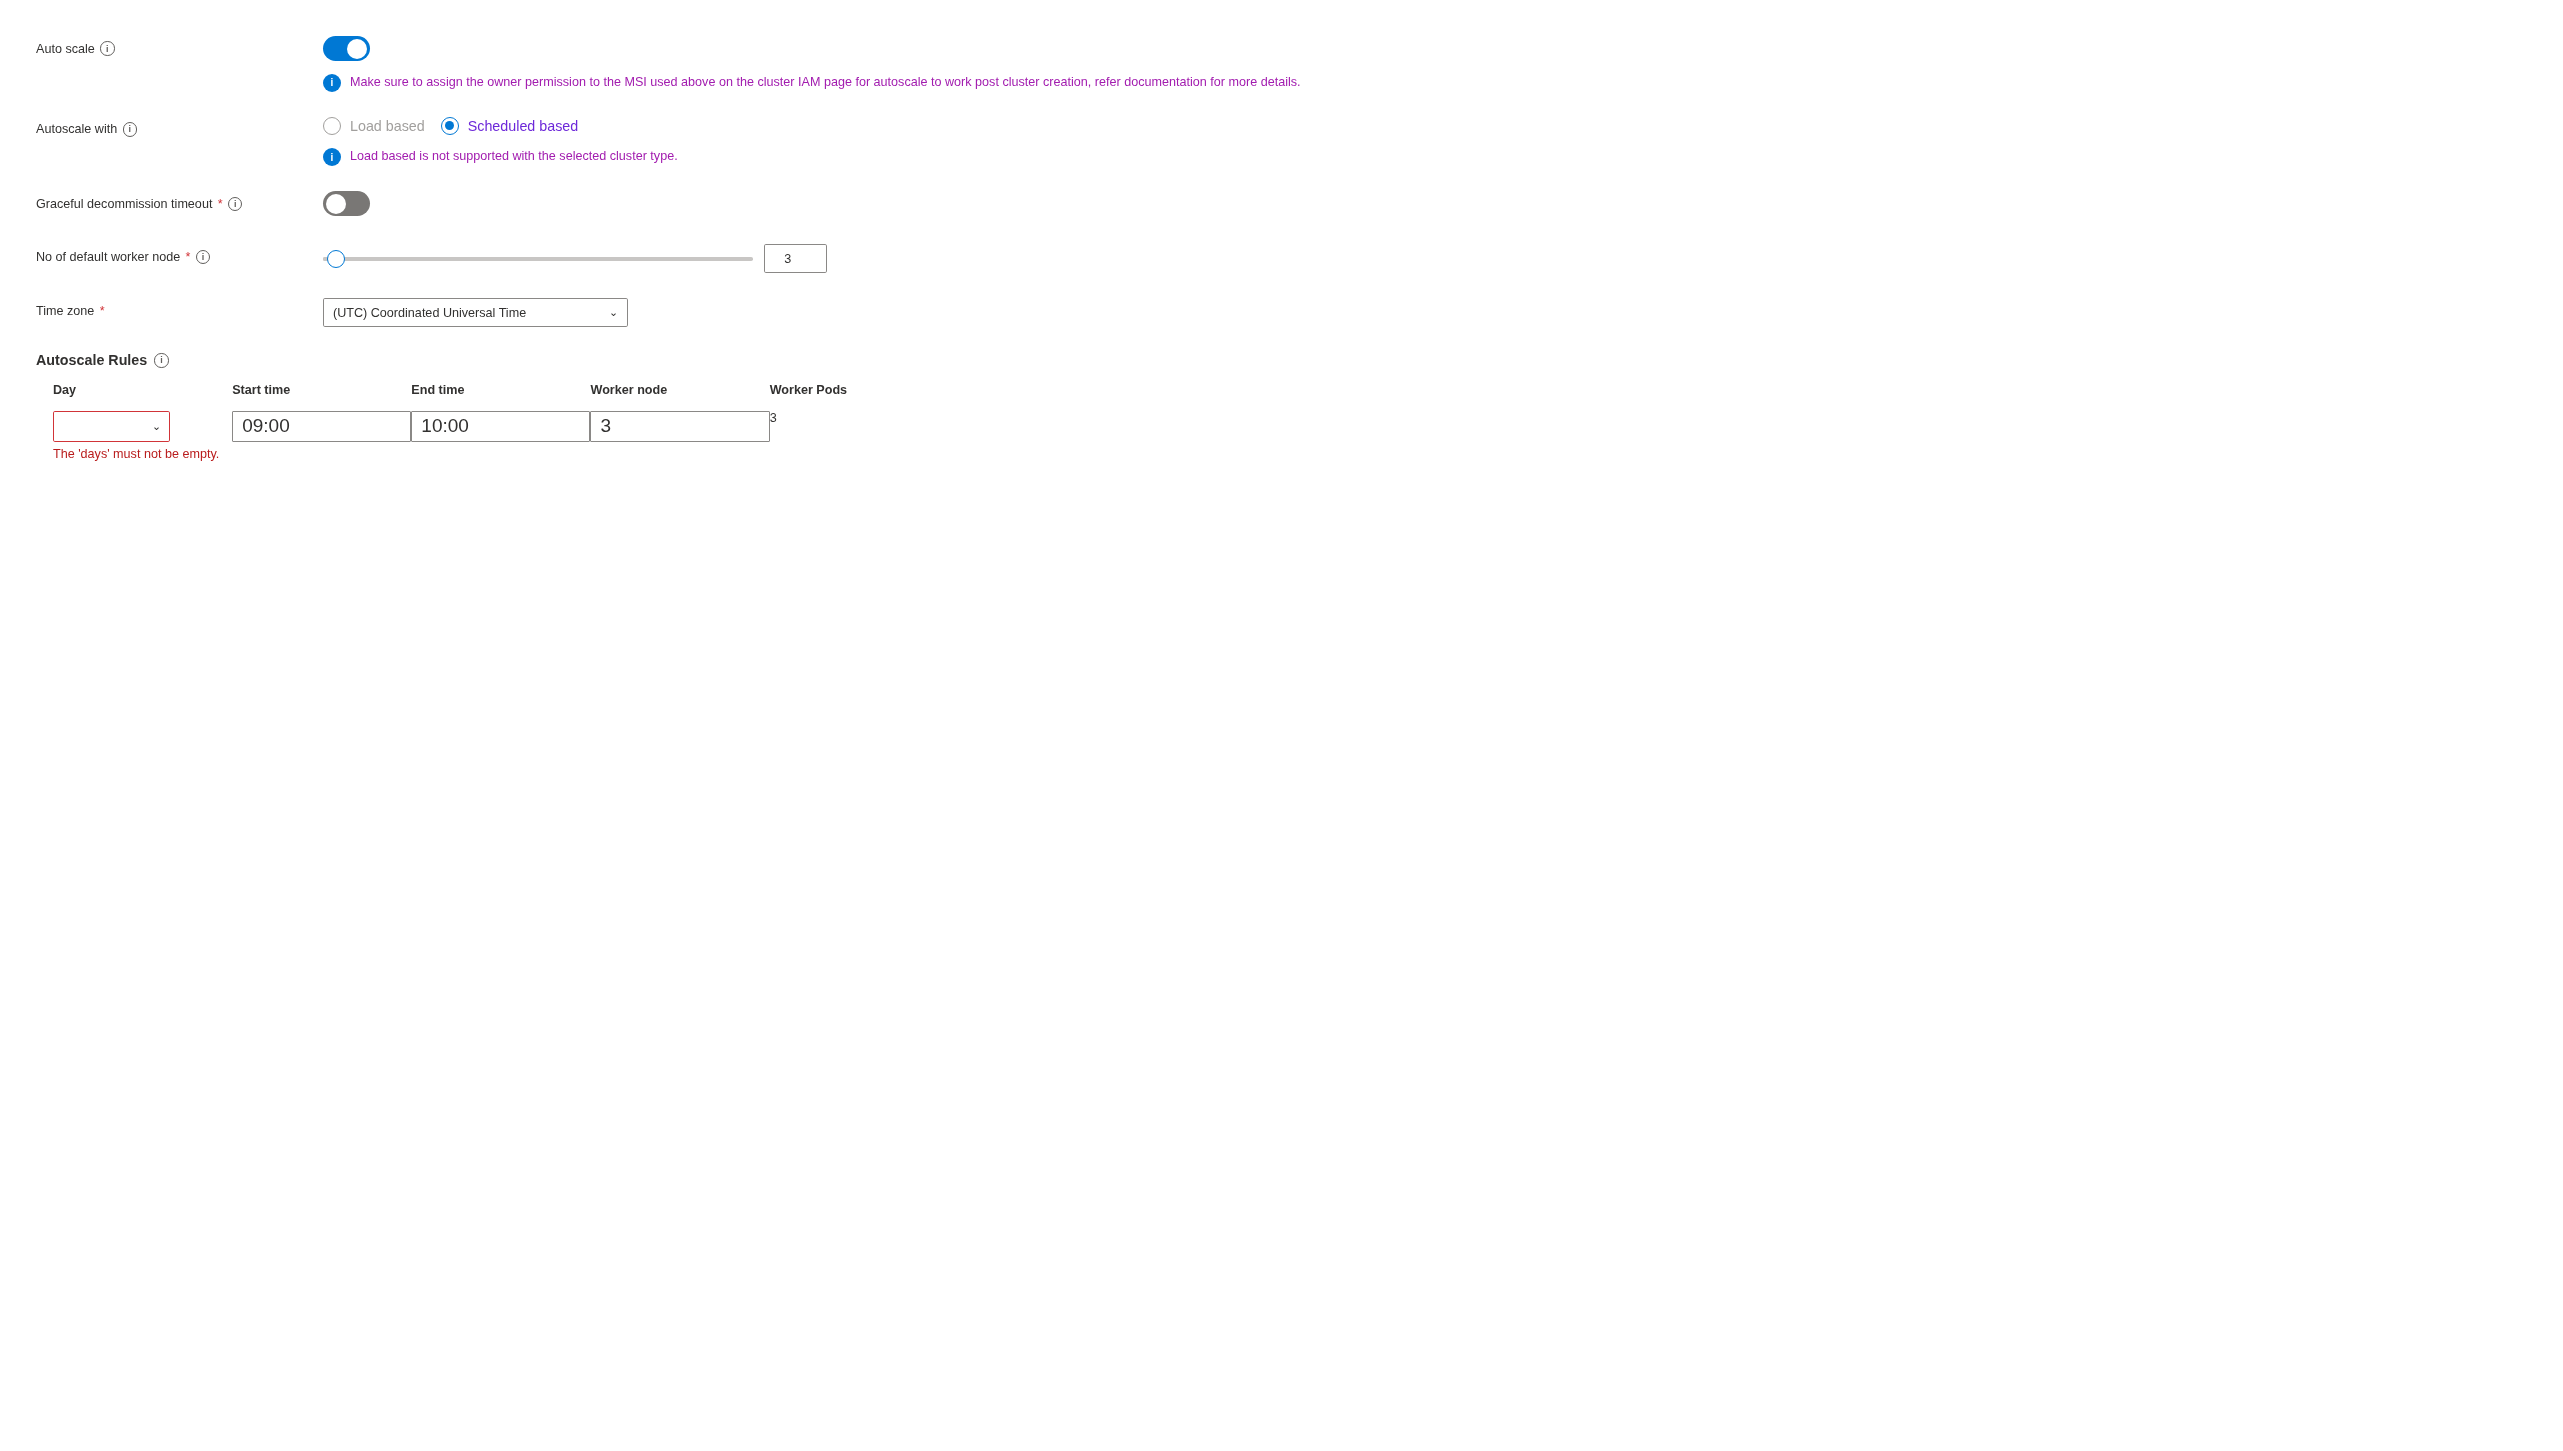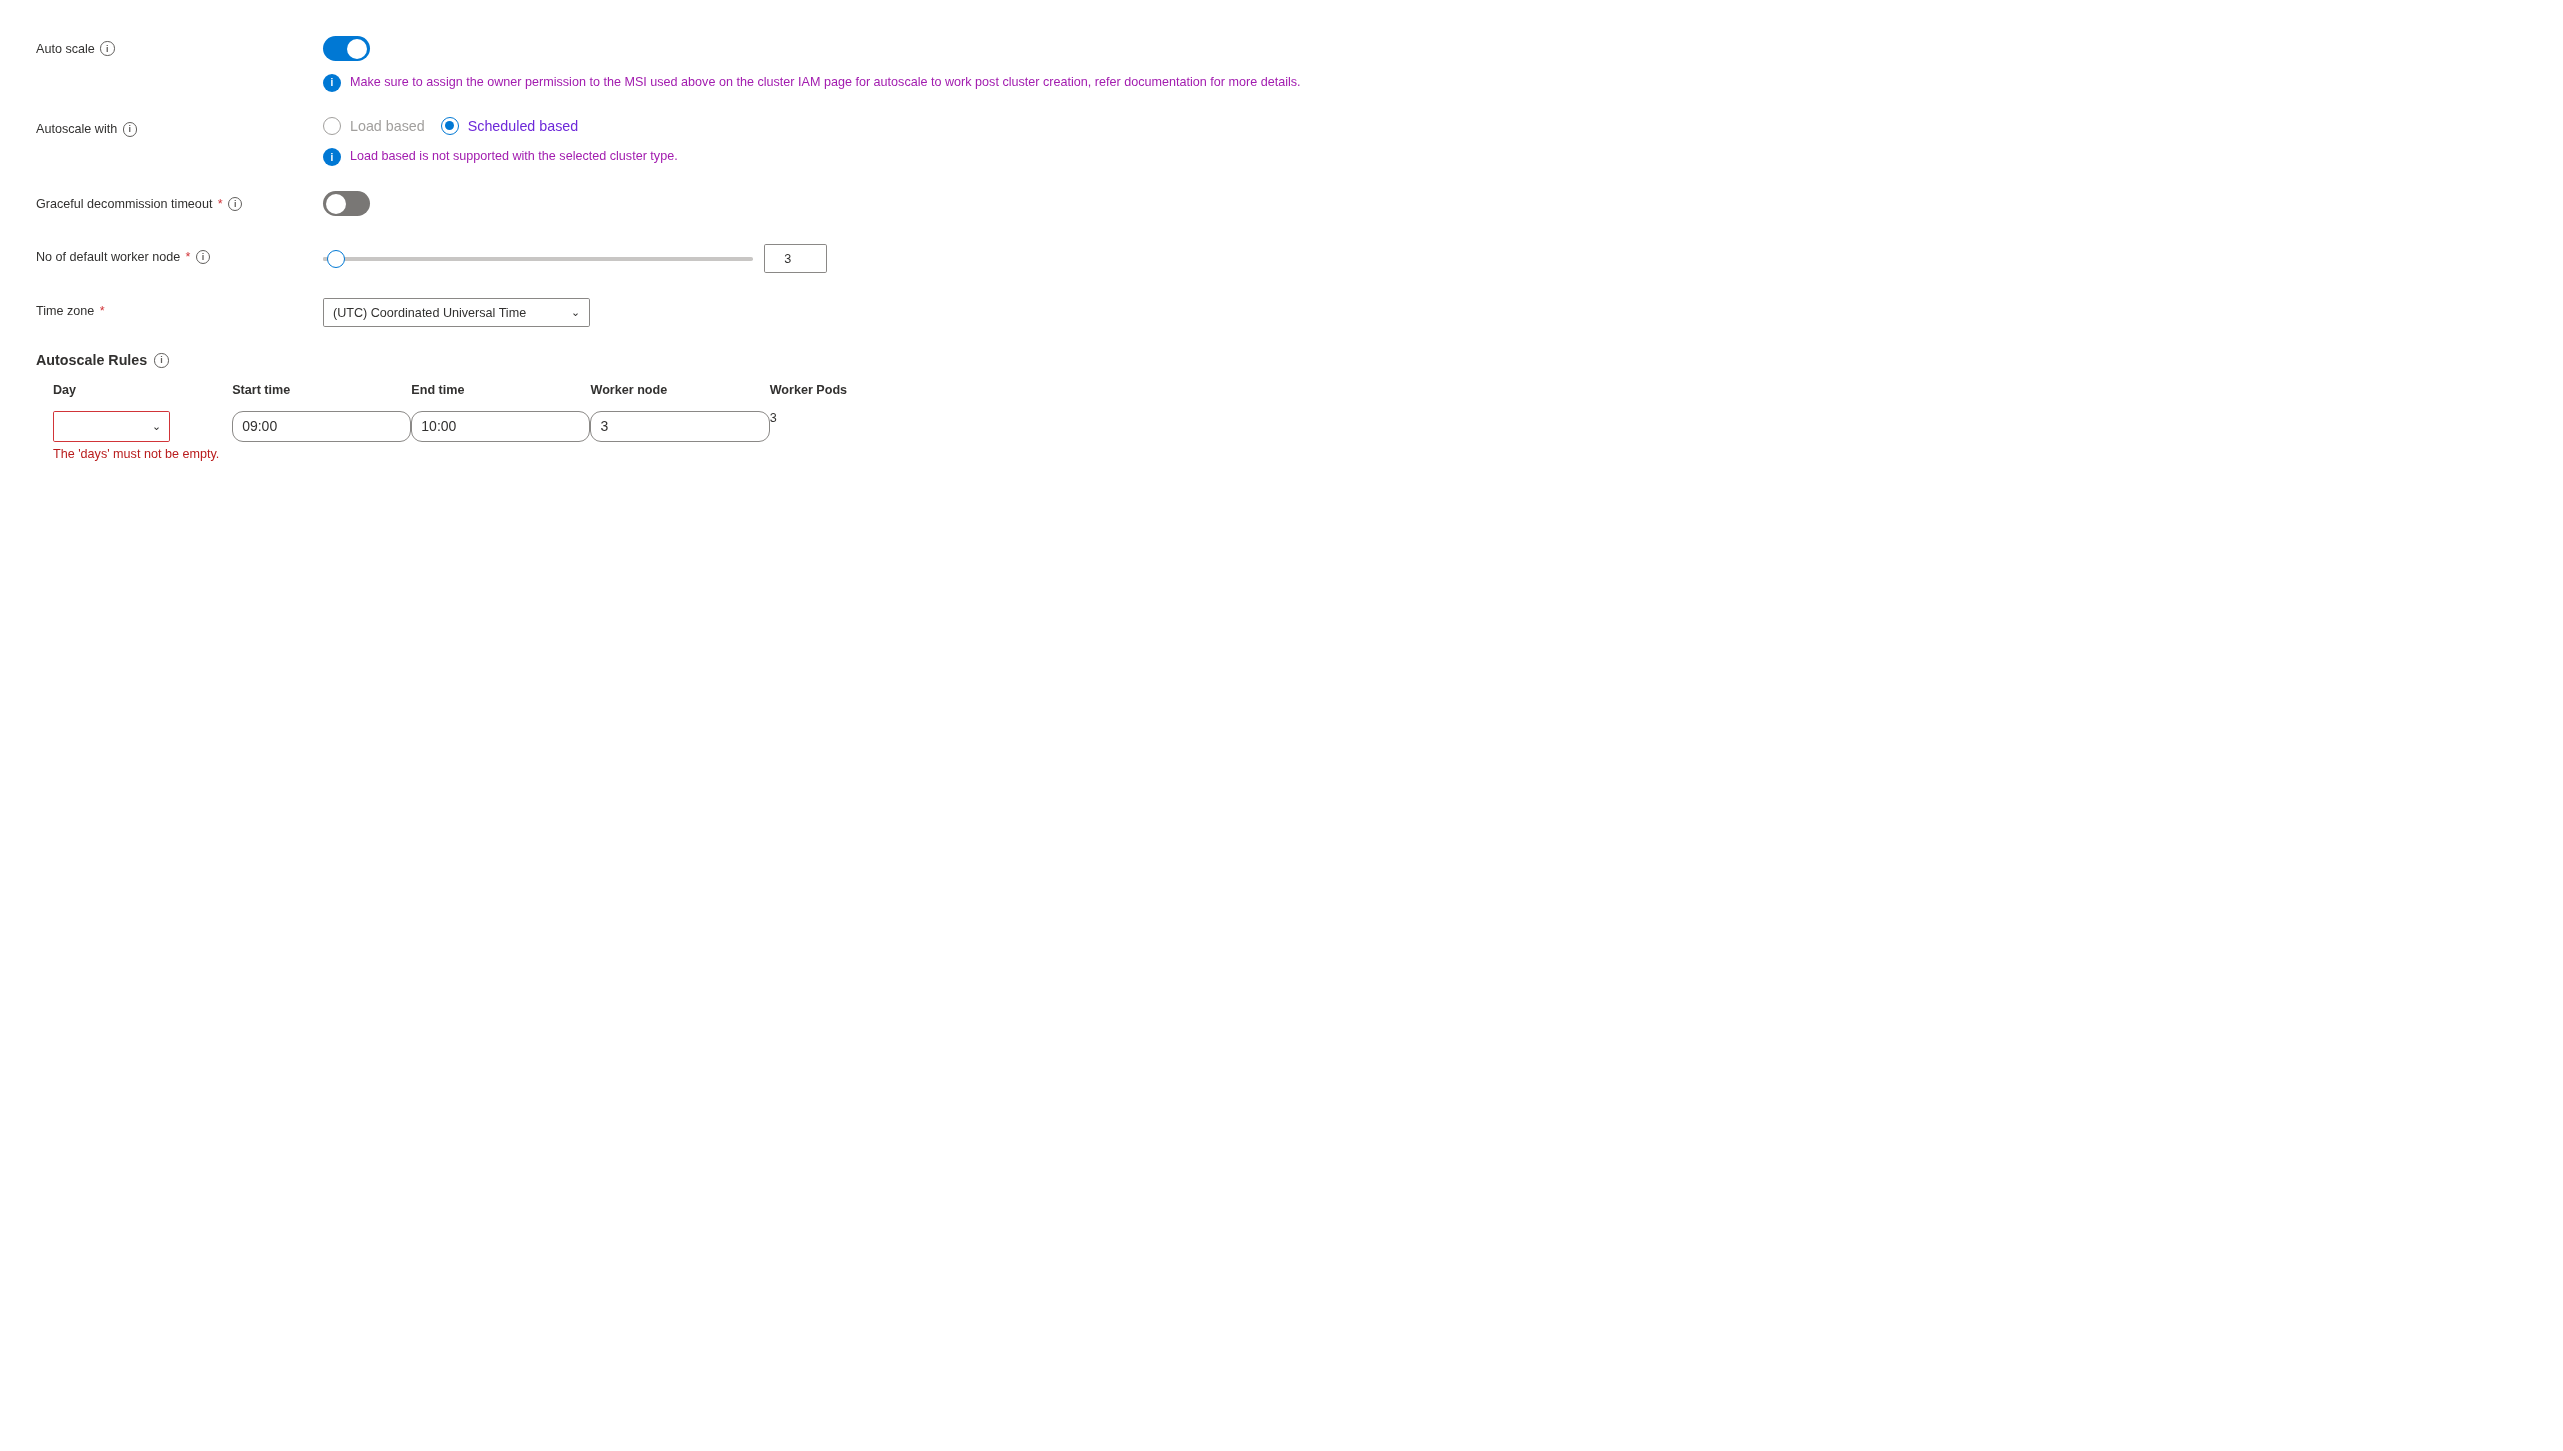--- a/index.html
+++ b/index.html
@@ -198,21 +198,21 @@
       color: #323130;
       padding: 3.6px 7.2px;
       outline: none;
     }
 
     
     .dropdown {
       display: flex;
       align-items: center;
       justify-content: space-between;
-      width: 267px;
+      width: 305px;
       height: 29px;
       border: 0.9px solid #8a8886;
       border-radius: 1.8px;
       padding: 8px 9px;
       cursor: pointer;
       background: #fff;
       font-size: 12.6px;
       color: #323130;
     }
     .chevron-down {
@@ -257,23 +257,23 @@
     }
     .rules-table td {
       padding: 7.2px 0;
       vertical-align: top;
     }
 
     .table-input {
       width: 100%;
       height: 30.5px;
       border: 0.9px solid #8a8886;
-      border-radius: 11px;
+      border-radius: 1px;
       padding: 8px 9px;
-      font-size: 14px;
+      font-size: 19px;
       color: #323130;
       outline: none;
       background: #fff;
     }
     .table-input.error-border {
       border-color: #d13438;
     }
 
     .select-input {
       width: 100%;

